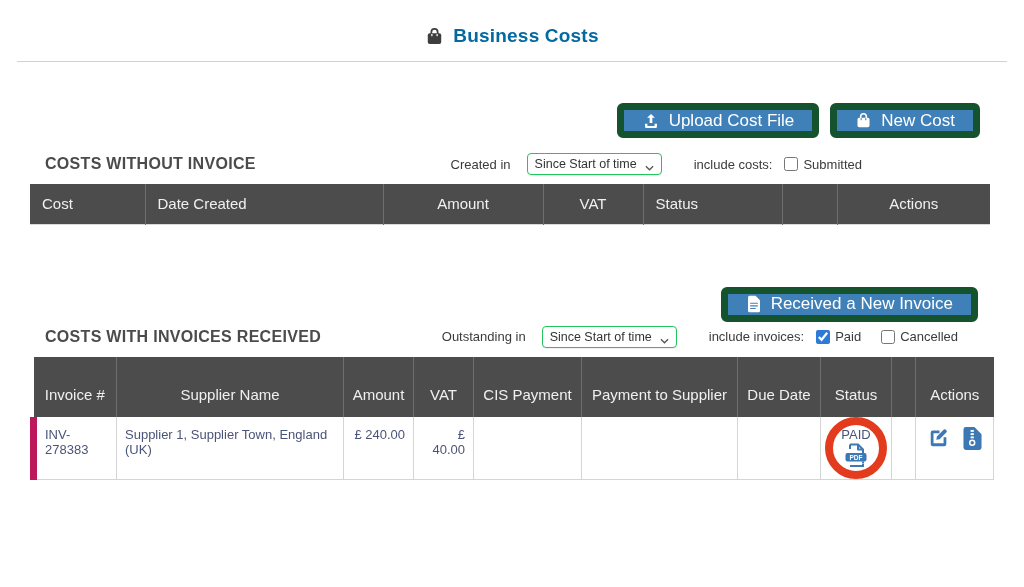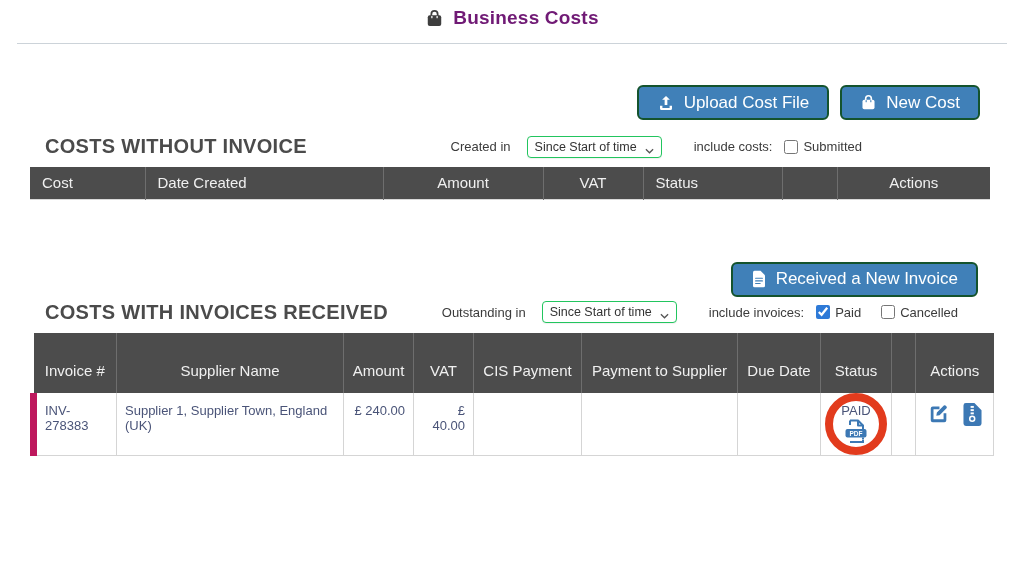--- a/index.html
+++ b/index.html
@@ -6,52 +6,52 @@
   html,body { width: 1024px; height: 587px; overflow: hidden; }
   body {
     font-family: "Liberation Sans", "DejaVu Sans", sans-serif;
     background: #ffffff;
     color: #4a4a4a;
   }
   .page { width: 1024px; position: relative; }
 
   
   .page-header {
-    padding-top: 7px;
+    padding-top: 25px;
     display: flex; justify-content: center; align-items: center; gap: 9px;
-    color: #701a75;
+    color: #0369a1;
   }
   .page-header .title { font-size: 19px; font-weight: bold; letter-spacing: .2px; }
   .hr { border: none; border-top: 1px solid #ccd3d9; margin: 14px 17px 0 17px; }
 
   
   .intro {
     margin: 41px auto 0 auto; width: 830px;
     text-align: center; font-size: 15px; font-weight: bold; color: #4f4f4f;
     line-height: 1.45;
   }
 
   
   .btn-row { display: flex; justify-content: flex-end; gap: 11px; margin: 22px 44px 0 30px; }
   .btn {
     display: inline-flex; align-items: center; gap: 9px;
     background: #4080b8; color: #fff;
-    border: 2px solid #14532d; border-radius: 6px;
+    border: 7px solid #14532d; border-radius: 6px;
     font-size: 17px; font-family: inherit;
     padding: 6px 18px; height: 35px; cursor: pointer;
   }
   .btn svg { flex: 0 0 auto; }
 
   
   .section-row {
     display: flex; align-items: center;
     margin: 0 34px 0 30px;
   }
   .section-row .section-title {
-    font-size: 20px; font-weight: bold; color: #4b4b4b; letter-spacing: .3px;
+    font-size: 16px; font-weight: bold; color: #4b4b4b; letter-spacing: .3px;
     padding-left: 15px;
     text-align: center;
   }
   .controls { display: flex; align-items: center; font-size: 13px; color: #3b3b3b; }
   .select {
     display: inline-flex; align-items: flex-end; gap: 8px;
     border: 1px solid #22c55e; border-radius: 4px; background: #fff;
     padding: 3px 7px; font-size: 12.5px; color: #333; cursor: pointer;
     box-shadow: 0 1px 1px rgba(0,0,0,.06);
   }
@@ -61,21 +61,21 @@
   
   table { border-collapse: collapse; table-layout: fixed; width: 960px; margin: 0 34px 0 30px; }
   thead th {
     background: #4c4c4c; color: #f0f0f0; font-weight: normal; font-size: 15px;
     border-left: 1px solid #6e6e6e; border-right: 1px solid #6e6e6e;
   }
   thead th:first-child { border-left: none; }
   thead th:last-child { border-right: none; }
 
   .table1 { margin-top: 9px; border-bottom: 1px solid #d9d9d9; }
-  .table1 thead th { height: 32px; padding: 0 12px; text-align: left; }
+  .table1 thead th { height: 40px; padding: 0 12px; text-align: left; }
   .table1 thead th.c { text-align: center; }
 
   .table2 { margin-top: 9px; }
   .table2 thead th { height: 60px; vertical-align: bottom; padding: 0 6px 11px 6px; text-align: center; line-height: 1.35; }
   .table2 tbody td {
     border: 1px solid #d5d5d5; border-top: none;
     vertical-align: top; padding: 10px 8px;
     font-size: 13px; color: #4a5478; height: 58px;
   }
   .table2 tbody td:first-child { border-left: 7px solid #be185d; }

